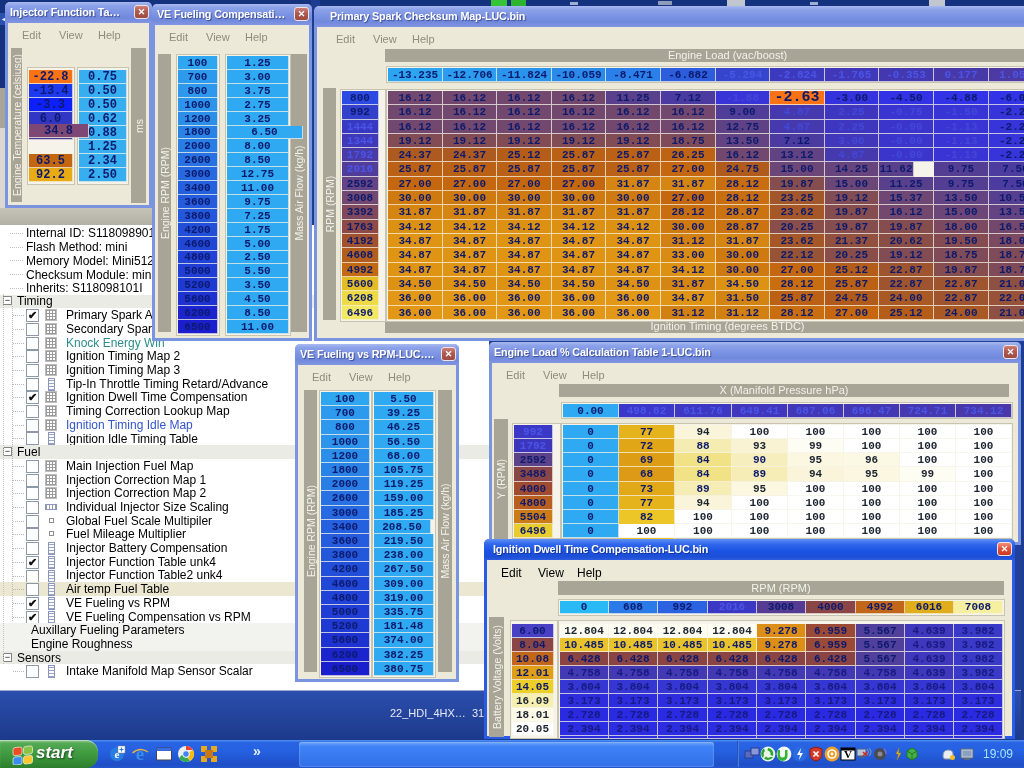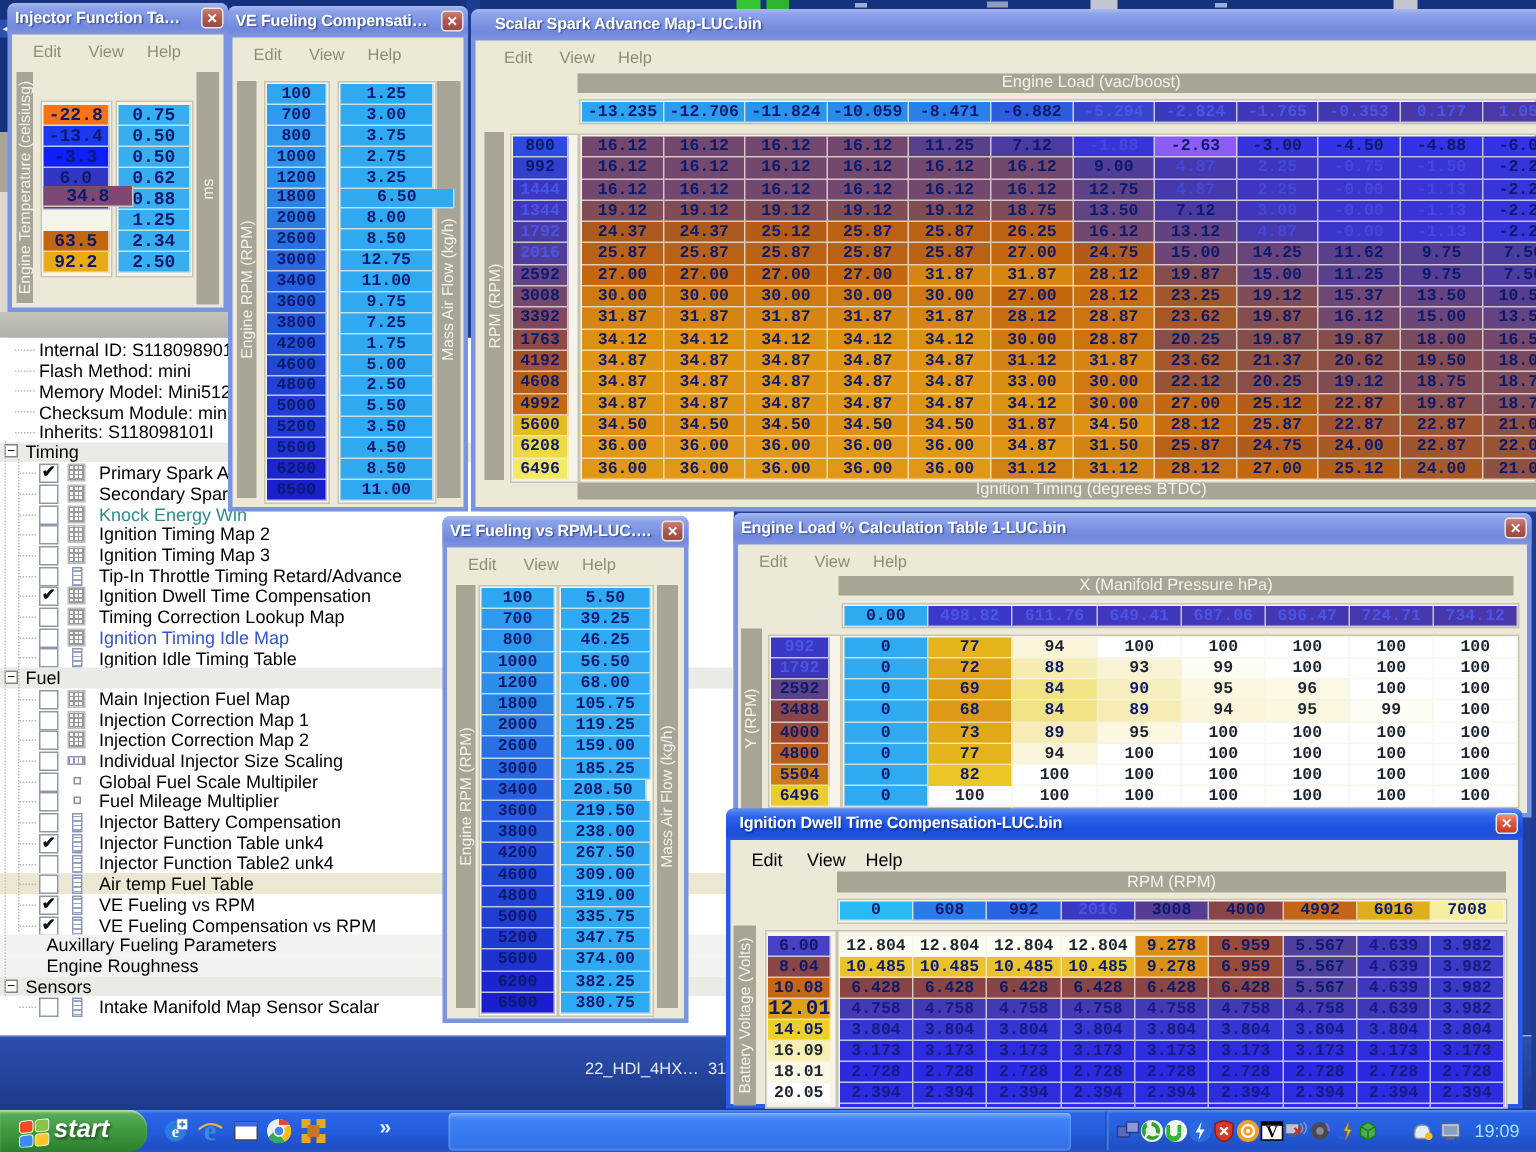--- a/index.html
+++ b/index.html
@@ -290,30 +290,30 @@
 <div class="c" style="left:374px;top:548px;width:60px;height:14px;background:#2fa9f1;color:#0c1a6e;font-size:11px;line-height:14px">238.00</div>
 <div class="c" style="left:321px;top:562px;width:49px;height:15px;background:#224fd9;color:#0c1a6e;font-size:11px;line-height:15px">4200</div>
 <div class="c" style="left:374px;top:562px;width:60px;height:15px;background:#2fa9f1;color:#0c1a6e;font-size:11px;line-height:15px">267.50</div>
 <div class="c" style="left:321px;top:577px;width:49px;height:14px;background:#2147d7;color:#0c1a6e;font-size:11px;line-height:14px">4600</div>
 <div class="c" style="left:374px;top:577px;width:60px;height:14px;background:#2fa9f1;color:#0c1a6e;font-size:11px;line-height:14px">309.00</div>
 <div class="c" style="left:321px;top:591px;width:49px;height:14px;background:#2042d6;color:#0c1a6e;font-size:11px;line-height:14px">4800</div>
 <div class="c" style="left:374px;top:591px;width:60px;height:14px;background:#2fa9f1;color:#0c1a6e;font-size:11px;line-height:14px">319.00</div>
 <div class="c" style="left:321px;top:605px;width:49px;height:14px;background:#203ed5;color:#0c1a6e;font-size:11px;line-height:14px">5000</div>
 <div class="c" style="left:374px;top:605px;width:60px;height:14px;background:#2fa9f1;color:#0c1a6e;font-size:11px;line-height:14px">335.75</div>
 <div class="c" style="left:321px;top:619px;width:49px;height:14px;background:#1f3ad3;color:#0c1a6e;font-size:11px;line-height:14px">5200</div>
-<div class="c" style="left:374px;top:619px;width:60px;height:14px;background:#2fa9f1;color:#0c1a6e;font-size:11px;line-height:14px">347.75</div>
+<div class="c" style="left:374px;top:619px;width:60px;height:14px;background:#2fa9f1;color:#0c1a6e;font-size:11px;line-height:14px">181.48</div>
 <div class="c" style="left:321px;top:633px;width:49px;height:15px;background:#1e31d1;color:#0c1a6e;font-size:11px;line-height:15px">5600</div>
 <div class="c" style="left:374px;top:633px;width:60px;height:15px;background:#2fa9f1;color:#0c1a6e;font-size:11px;line-height:15px">374.00</div>
 <div class="c" style="left:321px;top:648px;width:49px;height:14px;background:#1c24ce;color:#0c1a6e;font-size:11px;line-height:14px">6200</div>
 <div class="c" style="left:374px;top:648px;width:60px;height:14px;background:#2fa9f1;color:#0c1a6e;font-size:11px;line-height:14px">382.25</div>
 <div class="c" style="left:321px;top:662px;width:49px;height:14px;background:#1b1ecc;color:#0c1a6e;font-size:11px;line-height:14px">6500</div>
 <div class="c" style="left:374px;top:662px;width:60px;height:14px;background:#2fa9f1;color:#0c1a6e;font-size:11px;line-height:14px">380.75</div>
 <div class="w" style="left:314px;top:6px;width:757px;height:335px;background:#7b94e0;overflow:hidden;">
 <div style="position:absolute;left:0;top:0;width:100%;height:21px;background:linear-gradient(180deg,#a8b8f0 0%,#8ba1e8 18%,#7e95e4 45%,#7189dc 75%,#8095e2 100%);border-radius:5px 5px 0 0"></div>
-<div class="tt" style="left:16px;top:4px">Scalar Spark Advance Map-LUC.bin</div>
+<div class="tt" style="left:16px;top:4px">Primary Spark Checksum Map-LUC.bin</div>
 
 <div style="position:absolute;left:3px;top:21px;width:751px;height:311px;background:#ece9d8"></div>
 </div>
 <div class="mn" style="left:336px;top:33px;color:#8e8c7c;font-size:11px">Edit</div>
 <div class="mn" style="left:373px;top:33px;color:#8e8c7c;font-size:11px">View</div>
 <div class="mn" style="left:412px;top:33px;color:#8e8c7c;font-size:11px">Help</div>
 <div class="gb" style="left:385px;top:49px;width:685px;height:13px;line-height:13px">Engine Load (vac/boost)</div>
 <div class="gb" style="left:385px;top:320px;width:685px;height:13px;line-height:13px">Ignition Timing (degrees BTDC)</div>
 <div class="vb" style="left:323px;top:88px;width:13px;height:232px">
     <span>RPM (RPM)</span>
@@ -349,21 +349,21 @@
 <div class="c" style="left:342px;top:291px;width:37px;height:15px;background:#eeda44;color:#0c1a6e;font-size:11px;line-height:15px">6208</div>
 <div class="c" style="left:342px;top:306px;width:37px;height:14px;background:#f2e864;color:#0c1a6e;font-size:11px;line-height:14px">6496</div>
 <div class="tw" style="left:386px;top:89px;width:638px;height:233px"></div>
 <div class="c" style="left:388px;top:91px;width:55px;height:14px;background:#72486f;color:#0c1a6e;font-size:11px;line-height:14px">16.12</div>
 <div class="c" style="left:443px;top:91px;width:54px;height:14px;background:#72486f;color:#0c1a6e;font-size:11px;line-height:14px">16.12</div>
 <div class="c" style="left:497px;top:91px;width:55px;height:14px;background:#72486f;color:#0c1a6e;font-size:11px;line-height:14px">16.12</div>
 <div class="c" style="left:552px;top:91px;width:54px;height:14px;background:#72486f;color:#0c1a6e;font-size:11px;line-height:14px">16.12</div>
 <div class="c" style="left:606px;top:91px;width:55px;height:14px;background:#58408d;color:#0c1a6e;font-size:11px;line-height:14px">11.25</div>
 <div class="c" style="left:661px;top:91px;width:55px;height:14px;background:#4b3ba1;color:#0c1a6e;font-size:11px;line-height:14px">7.12</div>
 <div class="c" style="left:716px;top:91px;width:54px;height:14px;background:#3834d7;color:#4348d8;font-size:11px;line-height:14px">-1.88</div>
-<div class="c" style="left:770px;top:91px;width:55px;height:14px;background:#8b5cf6;color:#0c1a6e;font-size:11px;line-height:14px">-2.63</div>
+<div class="c" style="left:770px;top:91px;width:55px;height:14px;background:#f97316;color:#0c1a6e;font-size:15px;line-height:14px">-2.63</div>
 <div class="c" style="left:825px;top:91px;width:54px;height:14px;background:#3533dd;color:#0c1a6e;font-size:11px;line-height:14px">-3.00</div>
 <div class="c" style="left:879px;top:91px;width:55px;height:14px;background:#3332e4;color:#0c1a6e;font-size:11px;line-height:14px">-4.50</div>
 <div class="c" style="left:934px;top:91px;width:55px;height:14px;background:#3232e6;color:#0c1a6e;font-size:11px;line-height:14px">-4.88</div>
 <div class="c" style="left:989px;top:91px;width:54px;height:14px;background:#3232e6;color:#0c1a6e;font-size:11px;line-height:14px">-6.00</div>
 <div class="c" style="left:388px;top:105px;width:55px;height:15px;background:#72486f;color:#0c1a6e;font-size:11px;line-height:15px">16.12</div>
 <div class="c" style="left:443px;top:105px;width:54px;height:15px;background:#72486f;color:#0c1a6e;font-size:11px;line-height:15px">16.12</div>
 <div class="c" style="left:497px;top:105px;width:55px;height:15px;background:#72486f;color:#0c1a6e;font-size:11px;line-height:15px">16.12</div>
 <div class="c" style="left:552px;top:105px;width:54px;height:15px;background:#72486f;color:#0c1a6e;font-size:11px;line-height:15px">16.12</div>
 <div class="c" style="left:606px;top:105px;width:55px;height:15px;background:#72486f;color:#0c1a6e;font-size:11px;line-height:15px">16.12</div>
 <div class="c" style="left:661px;top:105px;width:55px;height:15px;background:#72486f;color:#0c1a6e;font-size:11px;line-height:15px">16.12</div>
@@ -411,21 +411,21 @@
 <div class="c" style="left:989px;top:148px;width:54px;height:14px;background:#3734d9;color:#0c1a6e;font-size:11px;line-height:14px">-2.25</div>
 <div class="c" style="left:388px;top:162px;width:55px;height:15px;background:#ba6115;color:#0c1a6e;font-size:11px;line-height:15px">25.87</div>
 <div class="c" style="left:443px;top:162px;width:54px;height:15px;background:#ba6115;color:#0c1a6e;font-size:11px;line-height:15px">25.87</div>
 <div class="c" style="left:497px;top:162px;width:55px;height:15px;background:#ba6115;color:#0c1a6e;font-size:11px;line-height:15px">25.87</div>
 <div class="c" style="left:552px;top:162px;width:54px;height:15px;background:#ba6115;color:#0c1a6e;font-size:11px;line-height:15px">25.87</div>
 <div class="c" style="left:606px;top:162px;width:55px;height:15px;background:#ba6115;color:#0c1a6e;font-size:11px;line-height:15px">25.87</div>
 <div class="c" style="left:661px;top:162px;width:55px;height:15px;background:#c4670f;color:#0c1a6e;font-size:11px;line-height:15px">27.00</div>
 <div class="c" style="left:716px;top:162px;width:54px;height:15px;background:#b05b1c;color:#0c1a6e;font-size:11px;line-height:15px">24.75</div>
 <div class="c" style="left:770px;top:162px;width:55px;height:15px;background:#6c4677;color:#0c1a6e;font-size:11px;line-height:15px">15.00</div>
 <div class="c" style="left:825px;top:162px;width:54px;height:15px;background:#67457c;color:#0c1a6e;font-size:11px;line-height:15px">14.25</div>
-<div class="c" style="left:879px;top:162px;width:55px;height:15px;background:#5a408b;color:#0c1a6e;font-size:11px;line-height:15px">11.62</div>
+<div class="c" style="left:879px;top:162px;width:35px;height:15px;background:#5a408b;color:#0c1a6e;font-size:11px;line-height:15px">11.62</div>
 <div class="c" style="left:934px;top:162px;width:55px;height:15px;background:#533e94;color:#0c1a6e;font-size:11px;line-height:15px">9.75</div>
 <div class="c" style="left:989px;top:162px;width:54px;height:15px;background:#4c3c9f;color:#0c1a6e;font-size:11px;line-height:15px">7.50</div>
 <div class="c" style="left:388px;top:177px;width:55px;height:14px;background:#c4670f;color:#0c1a6e;font-size:11px;line-height:14px">27.00</div>
 <div class="c" style="left:443px;top:177px;width:54px;height:14px;background:#c4670f;color:#0c1a6e;font-size:11px;line-height:14px">27.00</div>
 <div class="c" style="left:497px;top:177px;width:55px;height:14px;background:#c4670f;color:#0c1a6e;font-size:11px;line-height:14px">27.00</div>
 <div class="c" style="left:552px;top:177px;width:54px;height:14px;background:#c4670f;color:#0c1a6e;font-size:11px;line-height:14px">27.00</div>
 <div class="c" style="left:606px;top:177px;width:55px;height:14px;background:#d58512;color:#0c1a6e;font-size:11px;line-height:14px">31.87</div>
 <div class="c" style="left:661px;top:177px;width:55px;height:14px;background:#d58512;color:#0c1a6e;font-size:11px;line-height:14px">31.87</div>
 <div class="c" style="left:716px;top:177px;width:54px;height:14px;background:#c86e10;color:#0c1a6e;font-size:11px;line-height:14px">28.12</div>
 <div class="c" style="left:770px;top:177px;width:55px;height:14px;background:#864d4e;color:#0c1a6e;font-size:11px;line-height:14px">19.87</div>
@@ -657,21 +657,21 @@
 <div class="c" style="left:708px;top:601px;width:49px;height:13px;background:#3b38c4;color:#4a55e8;font-size:11px;line-height:13px">2016</div>
 <div class="c" style="left:757px;top:601px;width:49px;height:13px;background:#553c92;color:#0c1a6e;font-size:11px;line-height:13px">3008</div>
 <div class="c" style="left:806px;top:601px;width:50px;height:13px;background:#8a4646;color:#0c1a6e;font-size:11px;line-height:13px">4000</div>
 <div class="c" style="left:856px;top:601px;width:49px;height:13px;background:#c2661a;color:#0c1a6e;font-size:11px;line-height:13px">4992</div>
 <div class="c" style="left:905px;top:601px;width:49px;height:13px;background:#e0ae1c;color:#0c1a6e;font-size:11px;line-height:13px">6016</div>
 <div class="c" style="left:954px;top:601px;width:49px;height:13px;background:#f6efa0;color:#0c1a6e;font-size:11px;line-height:13px">7008</div>
 <div class="tw" style="left:510px;top:620px;width:48px;height:119px"></div>
 <div class="c" style="left:512px;top:624px;width:42px;height:14px;background:#4a40c6;color:#0c1a6e;font-size:11px;line-height:14px">6.00</div>
 <div class="c" style="left:512px;top:638px;width:42px;height:14px;background:#8a4646;color:#0c1a6e;font-size:11px;line-height:14px">8.04</div>
 <div class="c" style="left:512px;top:652px;width:42px;height:14px;background:#c2661a;color:#0c1a6e;font-size:11px;line-height:14px">10.08</div>
-<div class="c" style="left:512px;top:666px;width:42px;height:14px;background:#dfa018;color:#0c1a6e;font-size:14px;line-height:14px">12.01</div>
+<div class="c" style="left:512px;top:666px;width:42px;height:14px;background:#dfa018;color:#0c1a6e;font-size:11px;line-height:14px">12.01</div>
 <div class="c" style="left:512px;top:680px;width:42px;height:14px;background:#ecd029;color:#0c1a6e;font-size:11px;line-height:14px">14.05</div>
 <div class="c" style="left:512px;top:694px;width:42px;height:14px;background:#f6efb2;color:#1c2430;font-size:11px;line-height:14px">16.09</div>
 <div class="c" style="left:512px;top:708px;width:42px;height:14px;background:#fdfbe8;color:#1c2430;font-size:11px;line-height:14px">18.01</div>
 <div class="c" style="left:512px;top:722px;width:42px;height:14px;background:#ffffff;color:#1c2430;font-size:11px;line-height:14px">20.05</div>
 <div class="tw" style="left:558px;top:620px;width:447px;height:119px"></div>
 <div class="c" style="left:560px;top:624px;width:49px;height:14px;background:#fdfdf2;color:#1c2430;font-size:11px;line-height:14px">12.804</div>
 <div class="c" style="left:609px;top:624px;width:49px;height:14px;background:#fdfdf2;color:#1c2430;font-size:11px;line-height:14px">12.804</div>
 <div class="c" style="left:658px;top:624px;width:50px;height:14px;background:#fdfdf2;color:#1c2430;font-size:11px;line-height:14px">12.804</div>
 <div class="c" style="left:708px;top:624px;width:49px;height:14px;background:#fdfdf2;color:#1c2430;font-size:11px;line-height:14px">12.804</div>
 <div class="c" style="left:757px;top:624px;width:49px;height:14px;background:#dc8e16;color:#0c1a6e;font-size:11px;line-height:14px">9.278</div>

